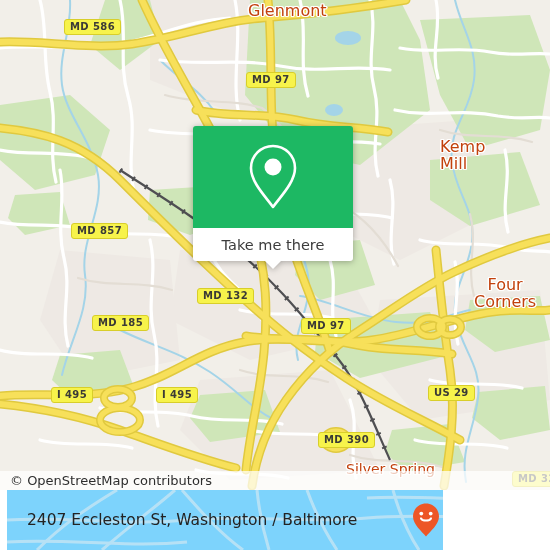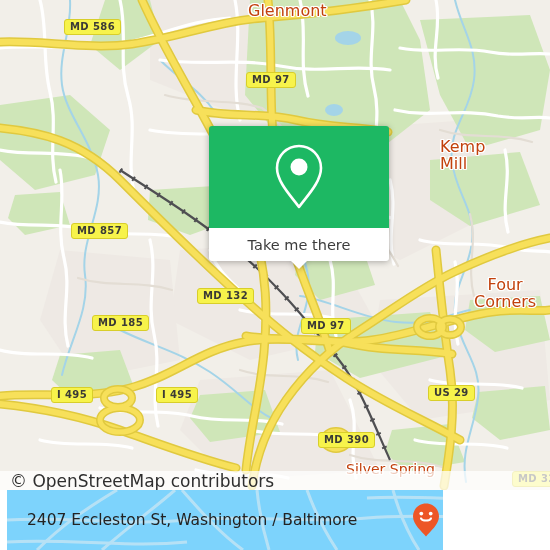--- a/index.html
+++ b/index.html
@@ -77,33 +77,32 @@
     width: 550px;
     height: 19px;
     background: rgba(255,255,255,.72);
     display: flex;
     align-items: center;
     box-sizing: border-box;
     padding-left: 10px;
   }
   #attribution span {
     font-family: "DejaVu Sans", sans-serif;
-    font-size: 17px;
+    font-size: 13px;
     color: #2e2e2e;
     white-space: nowrap;
   }
 
   
   #popup {
     position: absolute;
     left: 193px;
     top: 126px;
-    width: 180px;
+    width: 160px;
     filter: drop-shadow(0 1px 3px rgba(0,0,0,.30));
-    margin-left: 16px;
   }
   #popup-green {
     height: 102px;
     background: #1db863;
     border-radius: 3px 3px 0 0;
     display: flex;
     align-items: center;
     justify-content: center;
   }
   #popup-pin {

